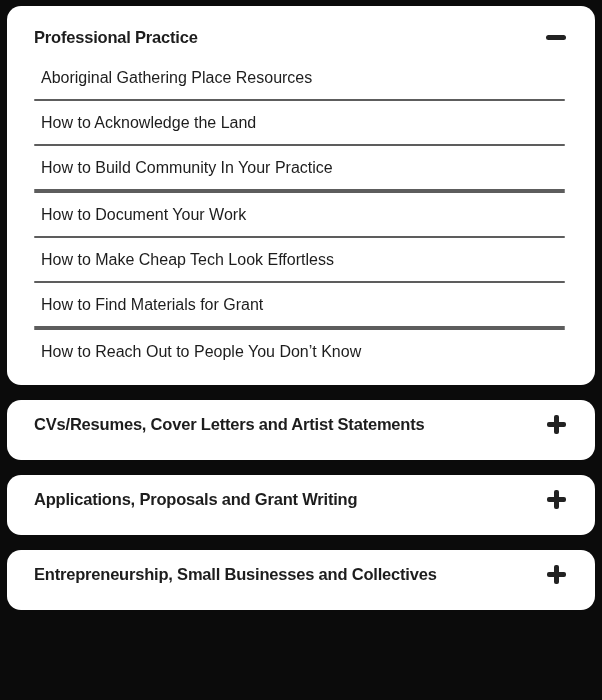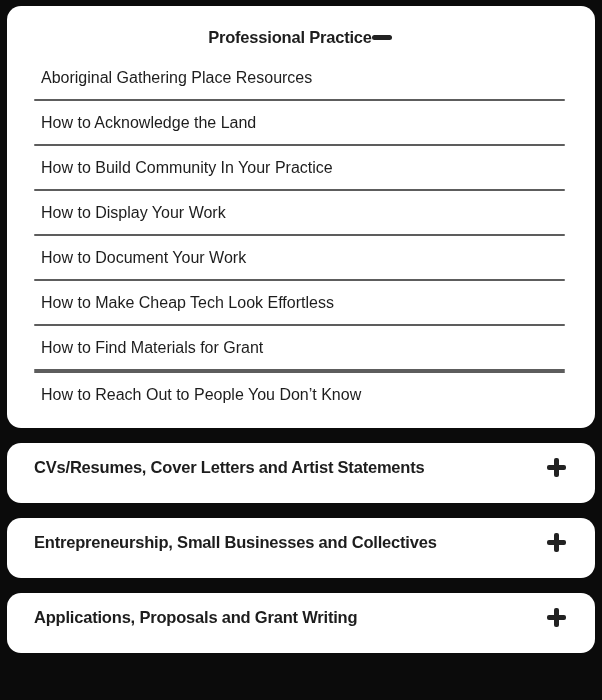--- a/index.html
+++ b/index.html
@@ -23,21 +23,20 @@
   .card-header {
     display: flex;
     align-items: center;
     justify-content: space-between;
     padding: 0 29px 0 27px;
     cursor: pointer;
   }
   .card.expanded .card-header {
     height: 34px;
     margin-top: 14px;
-    justify-content: center;
   }
   .card.collapsed {
     height: 60px;
   }
   .card.collapsed .card-header {
     height: 48px;
   }
   .card-title {
     font-size: 16.5px;
     font-weight: 700;
@@ -100,21 +99,20 @@
       <span class="card-title">Professional Practice</span>
       <span class="icon-minus"></span>
     </div>
     <div class="section-list">
         <div class="list-item">Aboriginal Gathering Place Resources</div>
         <div class="divider"></div>
         <div class="list-item">How to Acknowledge the Land</div>
         <div class="divider"></div>
         <div class="list-item">How to Build Community In Your Practice</div>
         <div class="divider"></div>
-        <div class="list-item">How to Display Your Work</div>
         <div class="divider"></div>
         <div class="list-item">How to Document Your Work</div>
         <div class="divider"></div>
         <div class="list-item">How to Make Cheap Tech Look Effortless</div>
         <div class="divider"></div>
         <div class="list-item">How to Find Materials for Grant</div>
         <div class="divider"></div>
         <div class="divider"></div>
         <div class="list-item">How to Reach Out to People You Don’t Know</div>
       </div>
@@ -122,25 +120,25 @@
 
   <div class="card collapsed">
     <div class="card-header">
       <span class="card-title">CVs/Resumes, Cover Letters and Artist Statements</span>
       <span class="icon-plus"></span>
     </div>
   </div>
 
   <div class="card collapsed">
     <div class="card-header">
-      <span class="card-title">Entrepreneurship, Small Businesses and Collectives</span>
+      <span class="card-title">Applications, Proposals and Grant Writing</span>
       <span class="icon-plus"></span>
     </div>
   </div>
 
   <div class="card collapsed">
     <div class="card-header">
-      <span class="card-title">Applications, Proposals and Grant Writing</span>
+      <span class="card-title">Entrepreneurship, Small Businesses and Collectives</span>
       <span class="icon-plus"></span>
     </div>
   </div>
 
 </div>
 
 </body></html>

